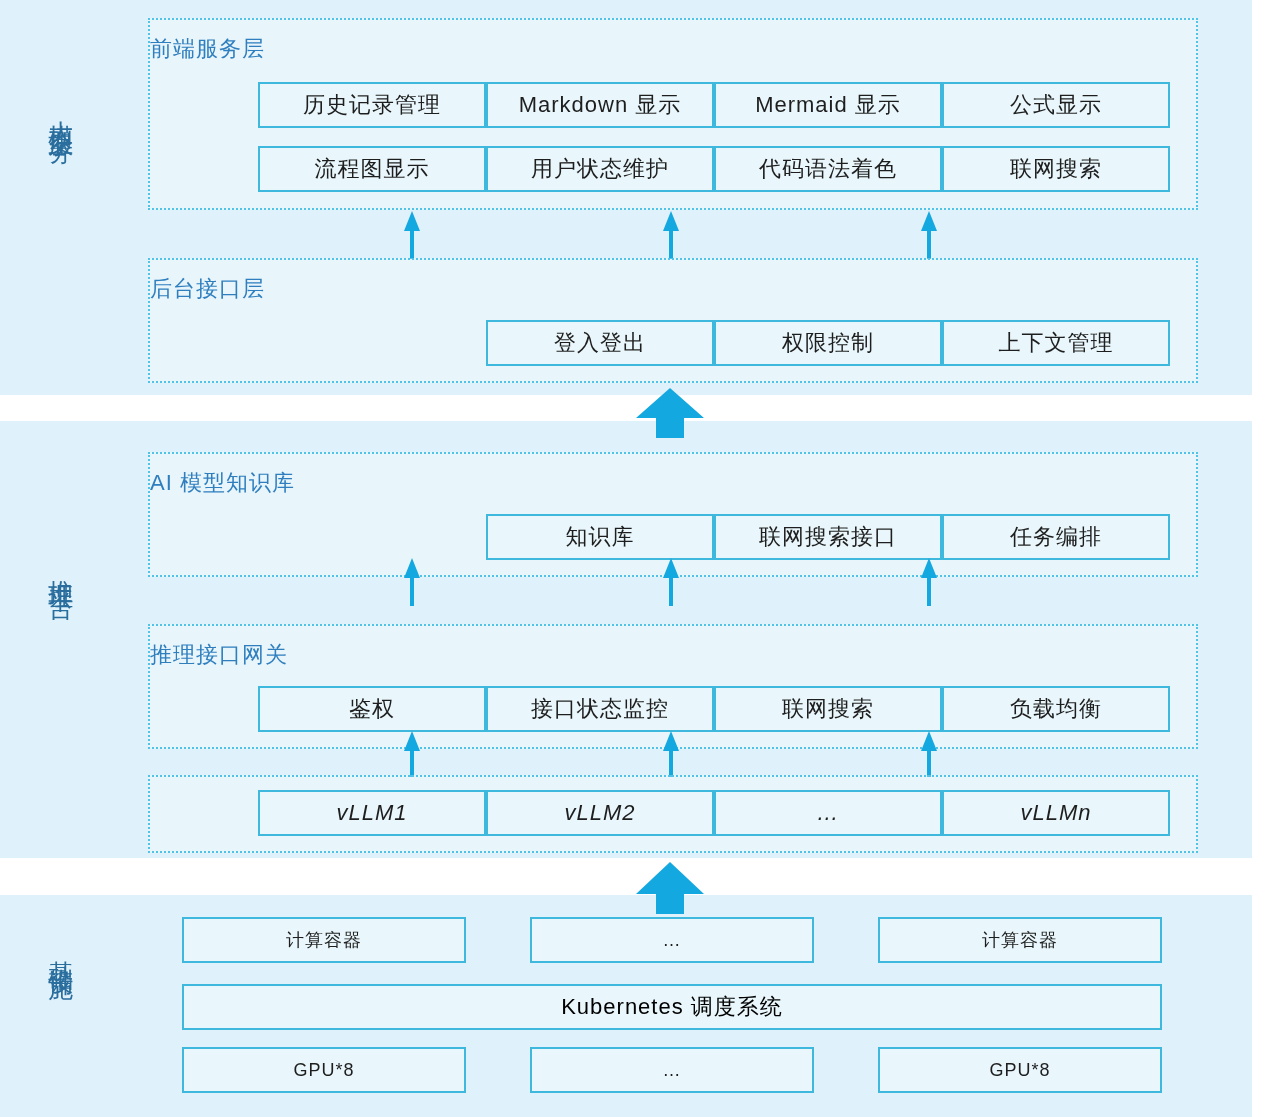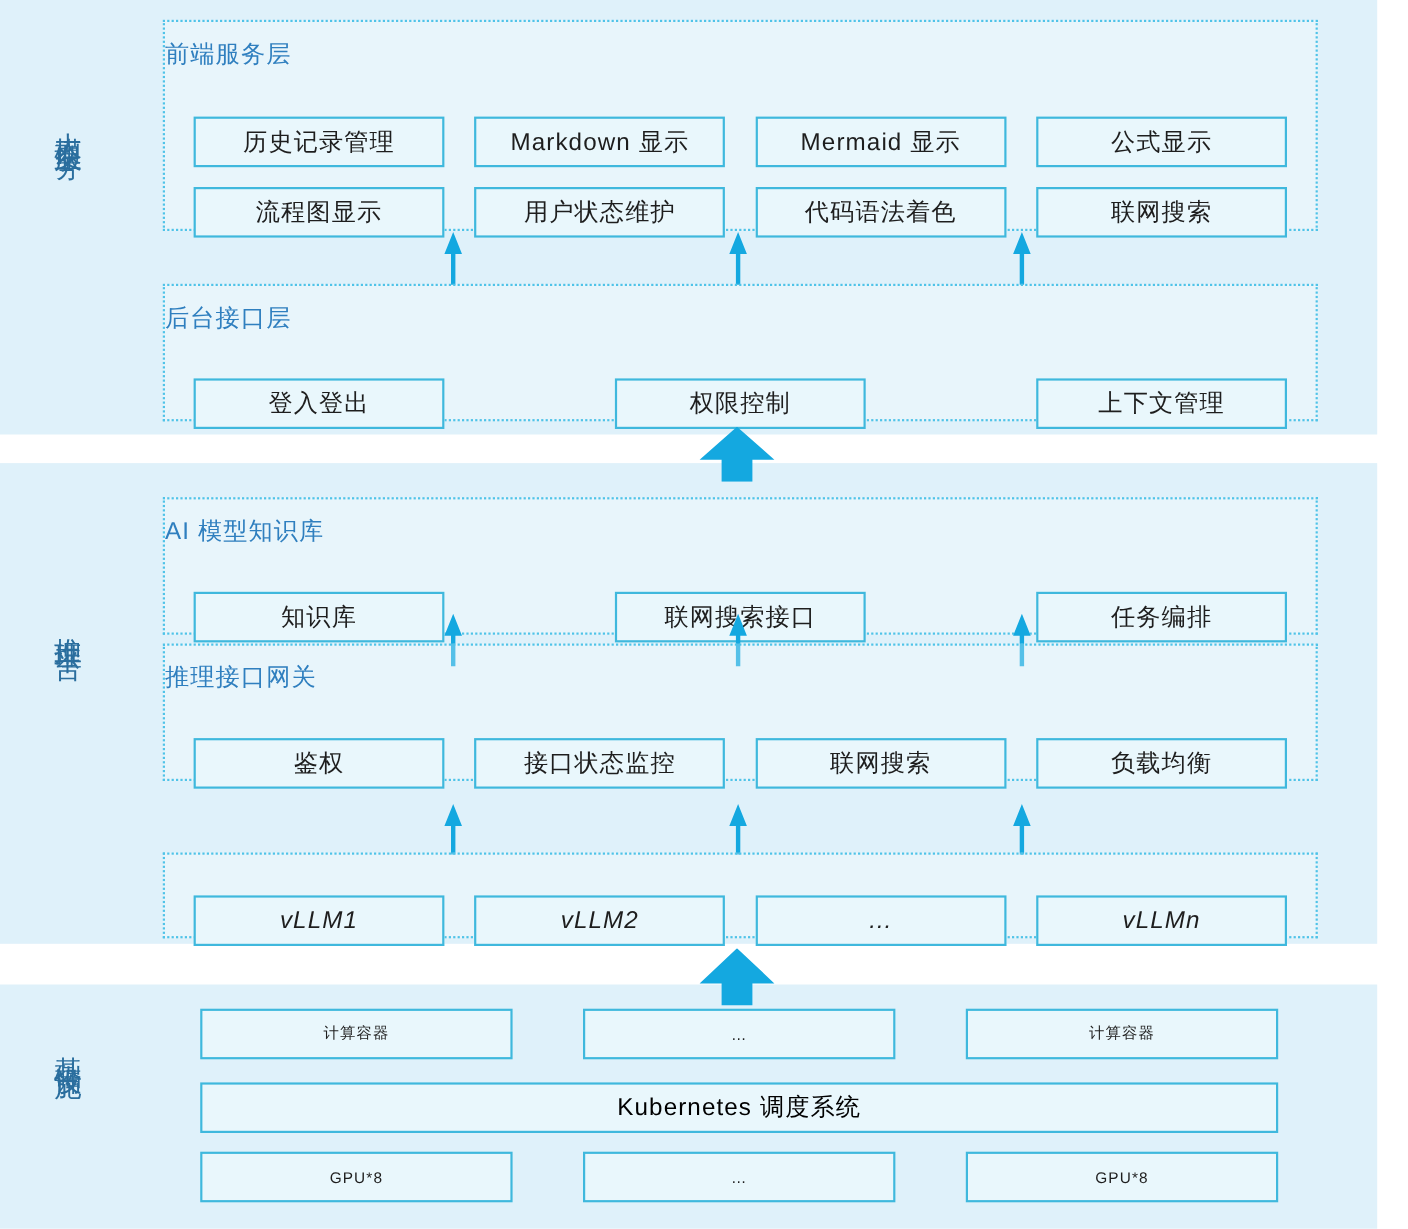--- a/index.html
+++ b/index.html
@@ -37,37 +37,36 @@
   .panel{
     position:absolute;
     left:148px;width:1050px;
     border:2px dotted #4fc3e8;
     background:rgba(255,255,255,0.28);
     box-sizing:border-box;
   }
   #panel-frontend{top:18px;height:192px;}
   #panel-backend{top:258px;height:125px;}
   #panel-kb{top:452px;height:125px;}
-  #panel-gateway{top:585px;height:125px;}
+  #panel-gateway{top:624px;height:125px;}
   #panel-vllm{top:775px;height:78px;font-style:italic;}
 
   .panel-title{
     position:absolute;left:0;right:0;top:14px;
     text-align:left;
     color:#2f7fbf;
     font-size:22px;
     letter-spacing:1px;
   }
 
   
   .row{
     position:absolute;left:26px;right:26px;
     display:flex;
-    justify-content:space-between;
-    margin-top:24px;
+    justify-content:flex-end;
   }
   .cell{
     width:228px;height:46px;
     box-sizing:border-box;
     border:2px solid #3fb8dd;
     background:#e9f7fc;
     display:flex;align-items:center;justify-content:center;
     color:#1e1e1e;
     font-size:22px;
     letter-spacing:1px;
@@ -77,21 +76,21 @@
   .infra-row{
     position:absolute;left:182px;width:980px;
     display:flex;justify-content:space-between;
   }
   .infra-cell{
     width:284px;height:46px;
     box-sizing:border-box;
     border:2px solid #3fb8dd;
     background:#e9f7fc;
     display:flex;align-items:center;justify-content:center;
-    color:#1e1e1e;font-size:14px;letter-spacing:1px;
+    color:#1e1e1e;font-size:18px;letter-spacing:1px;
   }
   .infra-wide{
     position:absolute;left:182px;width:980px;height:46px;
     box-sizing:border-box;
     border:2px solid #3fb8dd;
     background:#e9f7fc;
     display:flex;align-items:center;justify-content:center;
     color:#000000;font-size:22px;letter-spacing:1px;
   }
 

